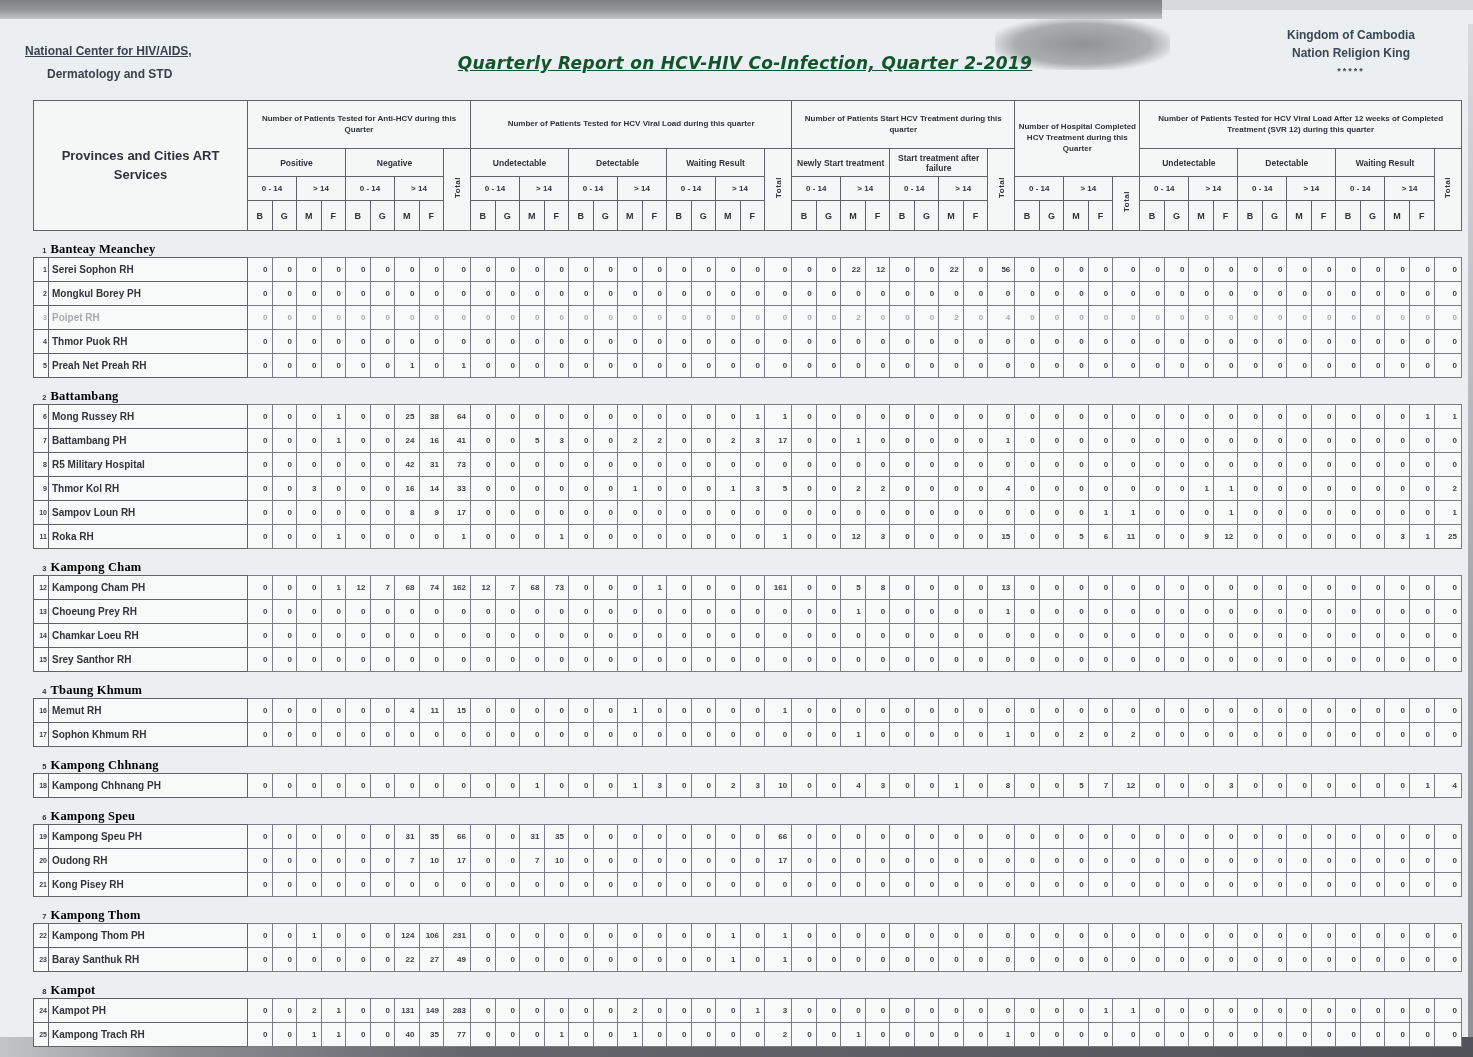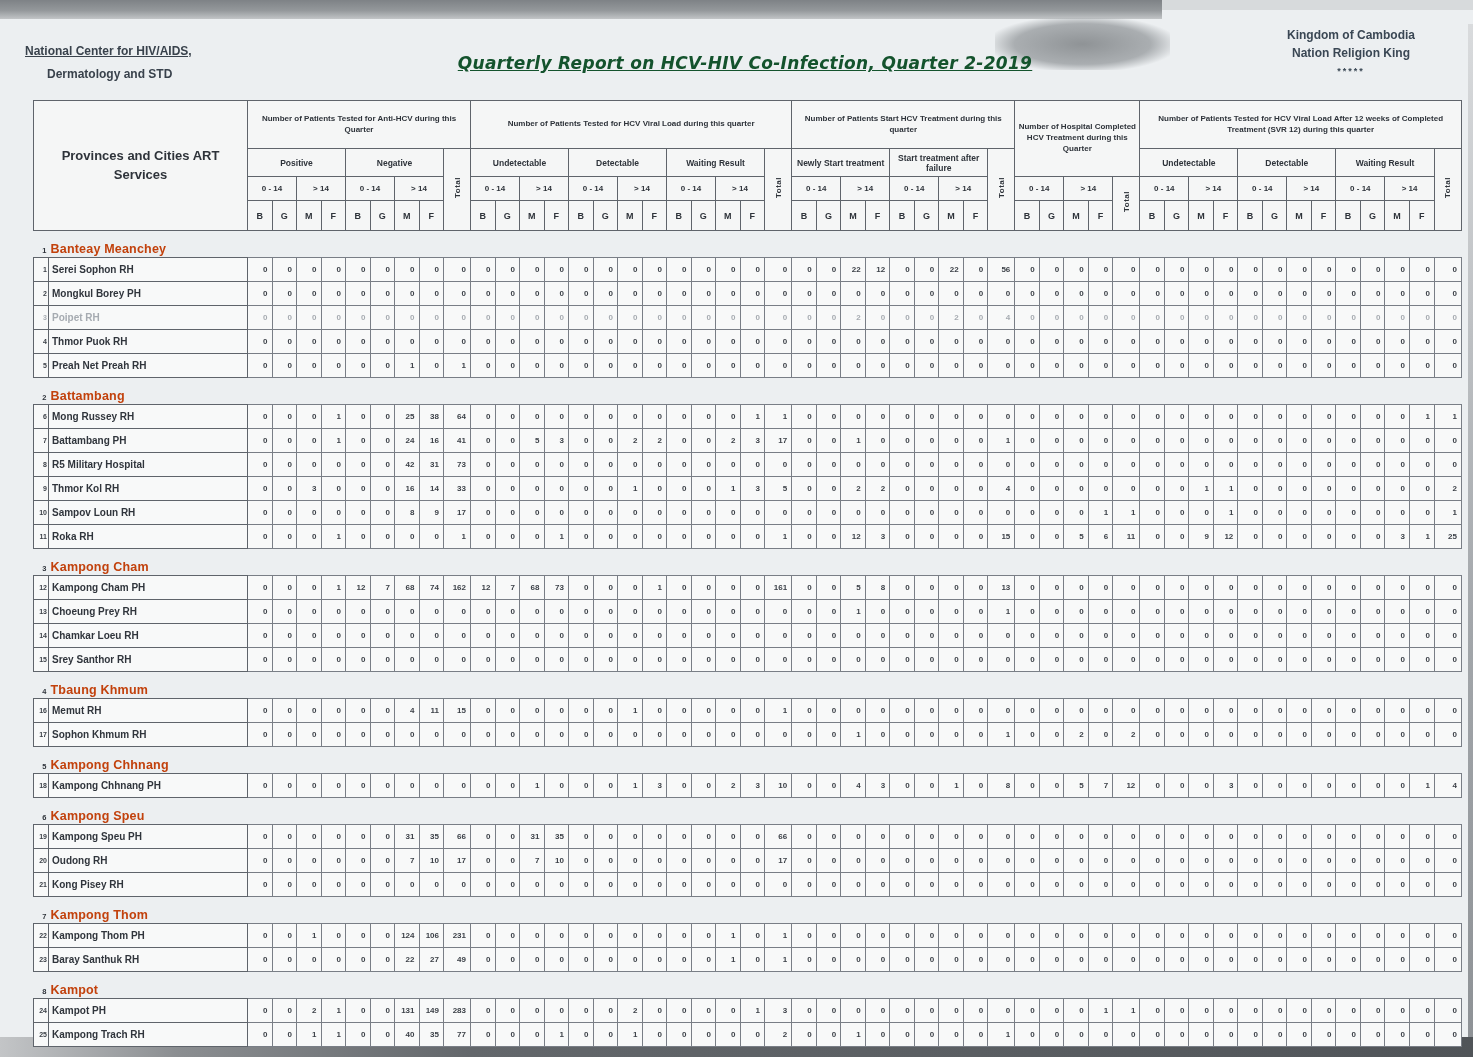--- a/index.html
+++ b/index.html
@@ -48,22 +48,22 @@
      text-align:right;padding:0 4px 0 0;background:#f8f9f9;}
   td.num{border:1px solid #5f646b;font-size:7px;font-weight:bold;color:#3c4148;
      text-align:right;padding:0 1px 0 0;background:#f8f9f9;}
   td.fname{border:1px solid #5f646b;font-size:10px;font-weight:bold;color:#30353c;
      text-align:left;padding:0 0 0 3px;background:#f8f9f9;}
   td.gb{border-left:1.5px solid #4c5158;}
   td.tl{border-left:1.5px solid #63c0ac;}
   tr.grow td{border:none;background:transparent;height:26px;padding:0;vertical-align:bottom;}
   .group-no{display:inline-block;width:13px;font-size:7.5px;font-weight:bold;
      text-align:right;color:#2e333a;}
-  .group-name{font-family:Liberation Sans, sans-serif;font-size:12.5px;font-weight:bold;
-     color:#c2410c;letter-spacing:.2px;padding-left:4px;}
+  .group-name{font-family:Liberation Serif, serif;font-size:12.5px;font-weight:bold;
+     color:#000000;letter-spacing:.2px;padding-left:4px;}
   tr.muted td, tr.muted td.fname, tr.muted td.num{color:#a6abb1;}
 </style>
 </head>
 <body>
 
 <div class="art art-top"></div>
 <div class="art art-top2"></div>
 <div class="art art-blob"></div>
 <div class="art art-right"></div>
 <div class="art art-bottom"></div>

